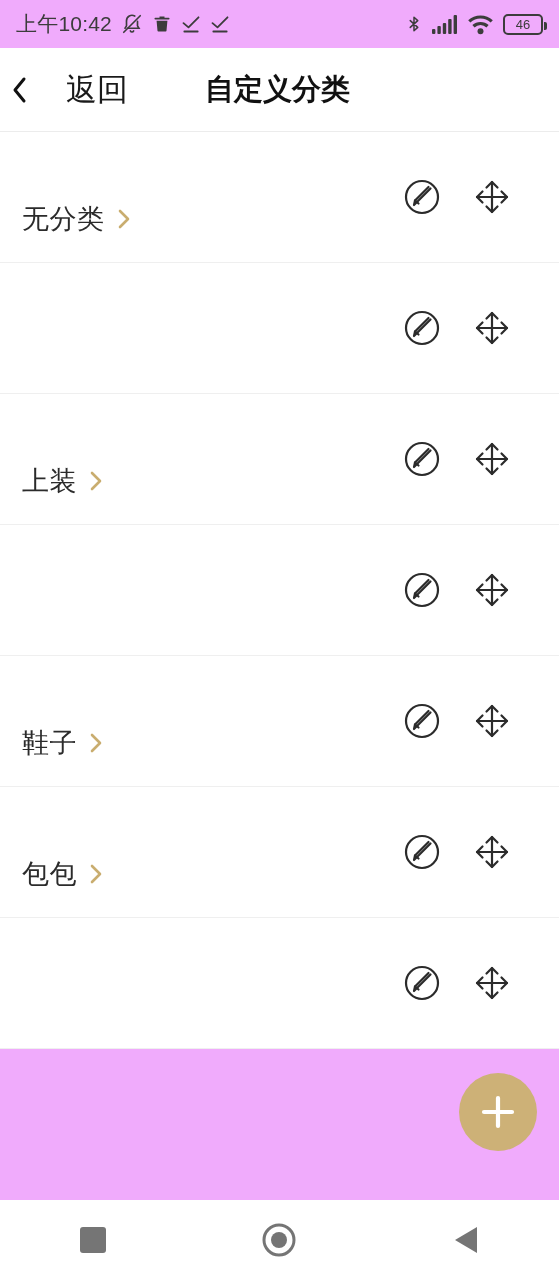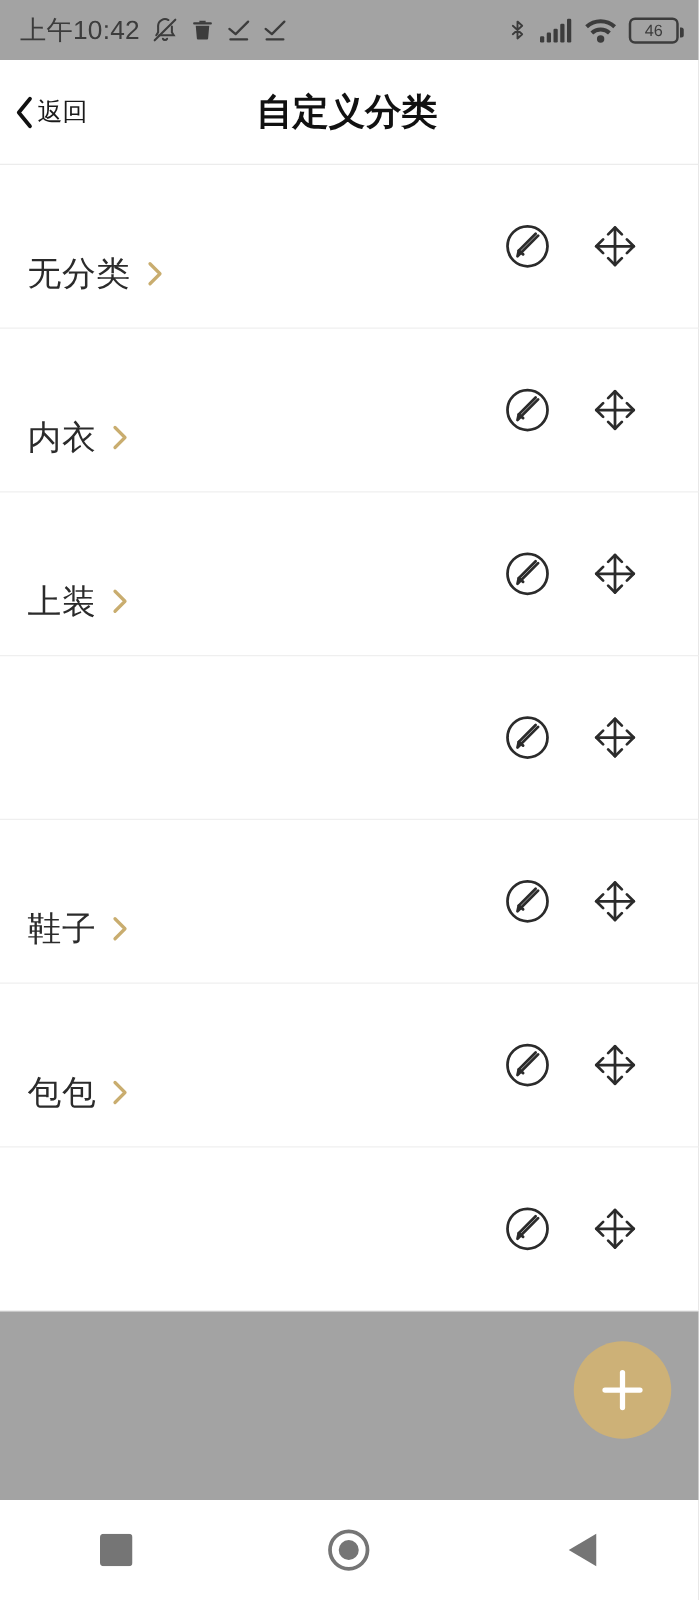--- a/index.html
+++ b/index.html
@@ -2,21 +2,21 @@
 <html><head>
 <meta charset="utf-8">
 <style>
   * { margin:0; padding:0; box-sizing:border-box; }
   html, body {
     width:559px; height:1280px;
     background:#ffffff;
     font-family:"Liberation Sans","DejaVu Sans",sans-serif;
     overflow:hidden;
   }
-  .phone { position:relative; width:559px; height:1280px; background:#a3a3a3; }
+  .phone { position:relative; width:559px; height:1280px; background:#f0abfc; }
 
   
   .statusbar {
     height:48px; display:flex; align-items:center;
     padding:0 16px; color:#3c3c3c;
   }
   .sb-left { display:flex; align-items:center; gap:9px; }
   .sb-time { font-size:21px; letter-spacing:.2px; color:#3c3c3c; white-space:nowrap; }
   .sb-right { margin-left:auto; display:flex; align-items:center; gap:9px; }
   .sb-ico { display:block; }
@@ -35,21 +35,21 @@
   .header {
     position:relative; height:84px;
     display:flex; align-items:center;
     border-bottom:1px solid #ececec; background:#fff;
   }
   .back {
     display:flex; align-items:center; gap:2px;
     padding-left:12px; cursor:pointer;
   }
   .back-chev { width:16px; height:28px; flex:none; }
-  .back-label { font-size:20px; color:#1a1a1a; }
+  .back-label { font-size:31px; color:#1a1a1a;margin-left:36px; }
   .title {
     position:absolute; left:0; right:4px; text-align:center;
     font-size:29px; font-weight:bold; color:#111; pointer-events:none;
   }
 
   
   .list { background:#fff; }
   .row {
     position:relative; height:131px;
     display:flex; align-items:center;
@@ -174,26 +174,20 @@
               <line x1="4" y1="19" x2="34" y2="19"></line>
               <polyline points="13.5,9.5 19,4 24.5,9.5"></polyline>
               <polyline points="13.5,28.5 19,34 24.5,28.5"></polyline>
               <polyline points="9.5,13.5 4,19 9.5,24.5"></polyline>
               <polyline points="28.5,13.5 34,19 28.5,24.5"></polyline>
             </svg>
           </div>
         </div>
       </div>
       <div class="row">
-        <div class="row-label-wrap">
-          <span class="row-label">内衣</span>
-          <svg class="chev-gold" viewBox="0 0 14 22" fill="none" stroke="#c9ad6f" stroke-width="2.6" stroke-linecap="round" stroke-linejoin="round">
-            <polyline points="3,3 11,11 3,19"></polyline>
-          </svg>
-        </div>
         <div class="row-actions">
           <div class="act act-edit">
             <svg width="38" height="38" viewBox="0 0 38 38" fill="none" stroke="#2b2b2b" stroke-width="2.2" stroke-linecap="round" stroke-linejoin="round">
               <circle cx="19" cy="19" r="16"></circle>
               <path d="M27.5 10.5 L14 24 L11 27 L12 22.5 L25.5 9"></path>
               <line x1="12" y1="22.5" x2="15.5" y2="25.5"></line>
             </svg>
           </div>
           <div class="act act-move">
             <svg width="38" height="38" viewBox="0 0 38 38" fill="none" stroke="#2b2b2b" stroke-width="2.2" stroke-linecap="round" stroke-linejoin="round">

